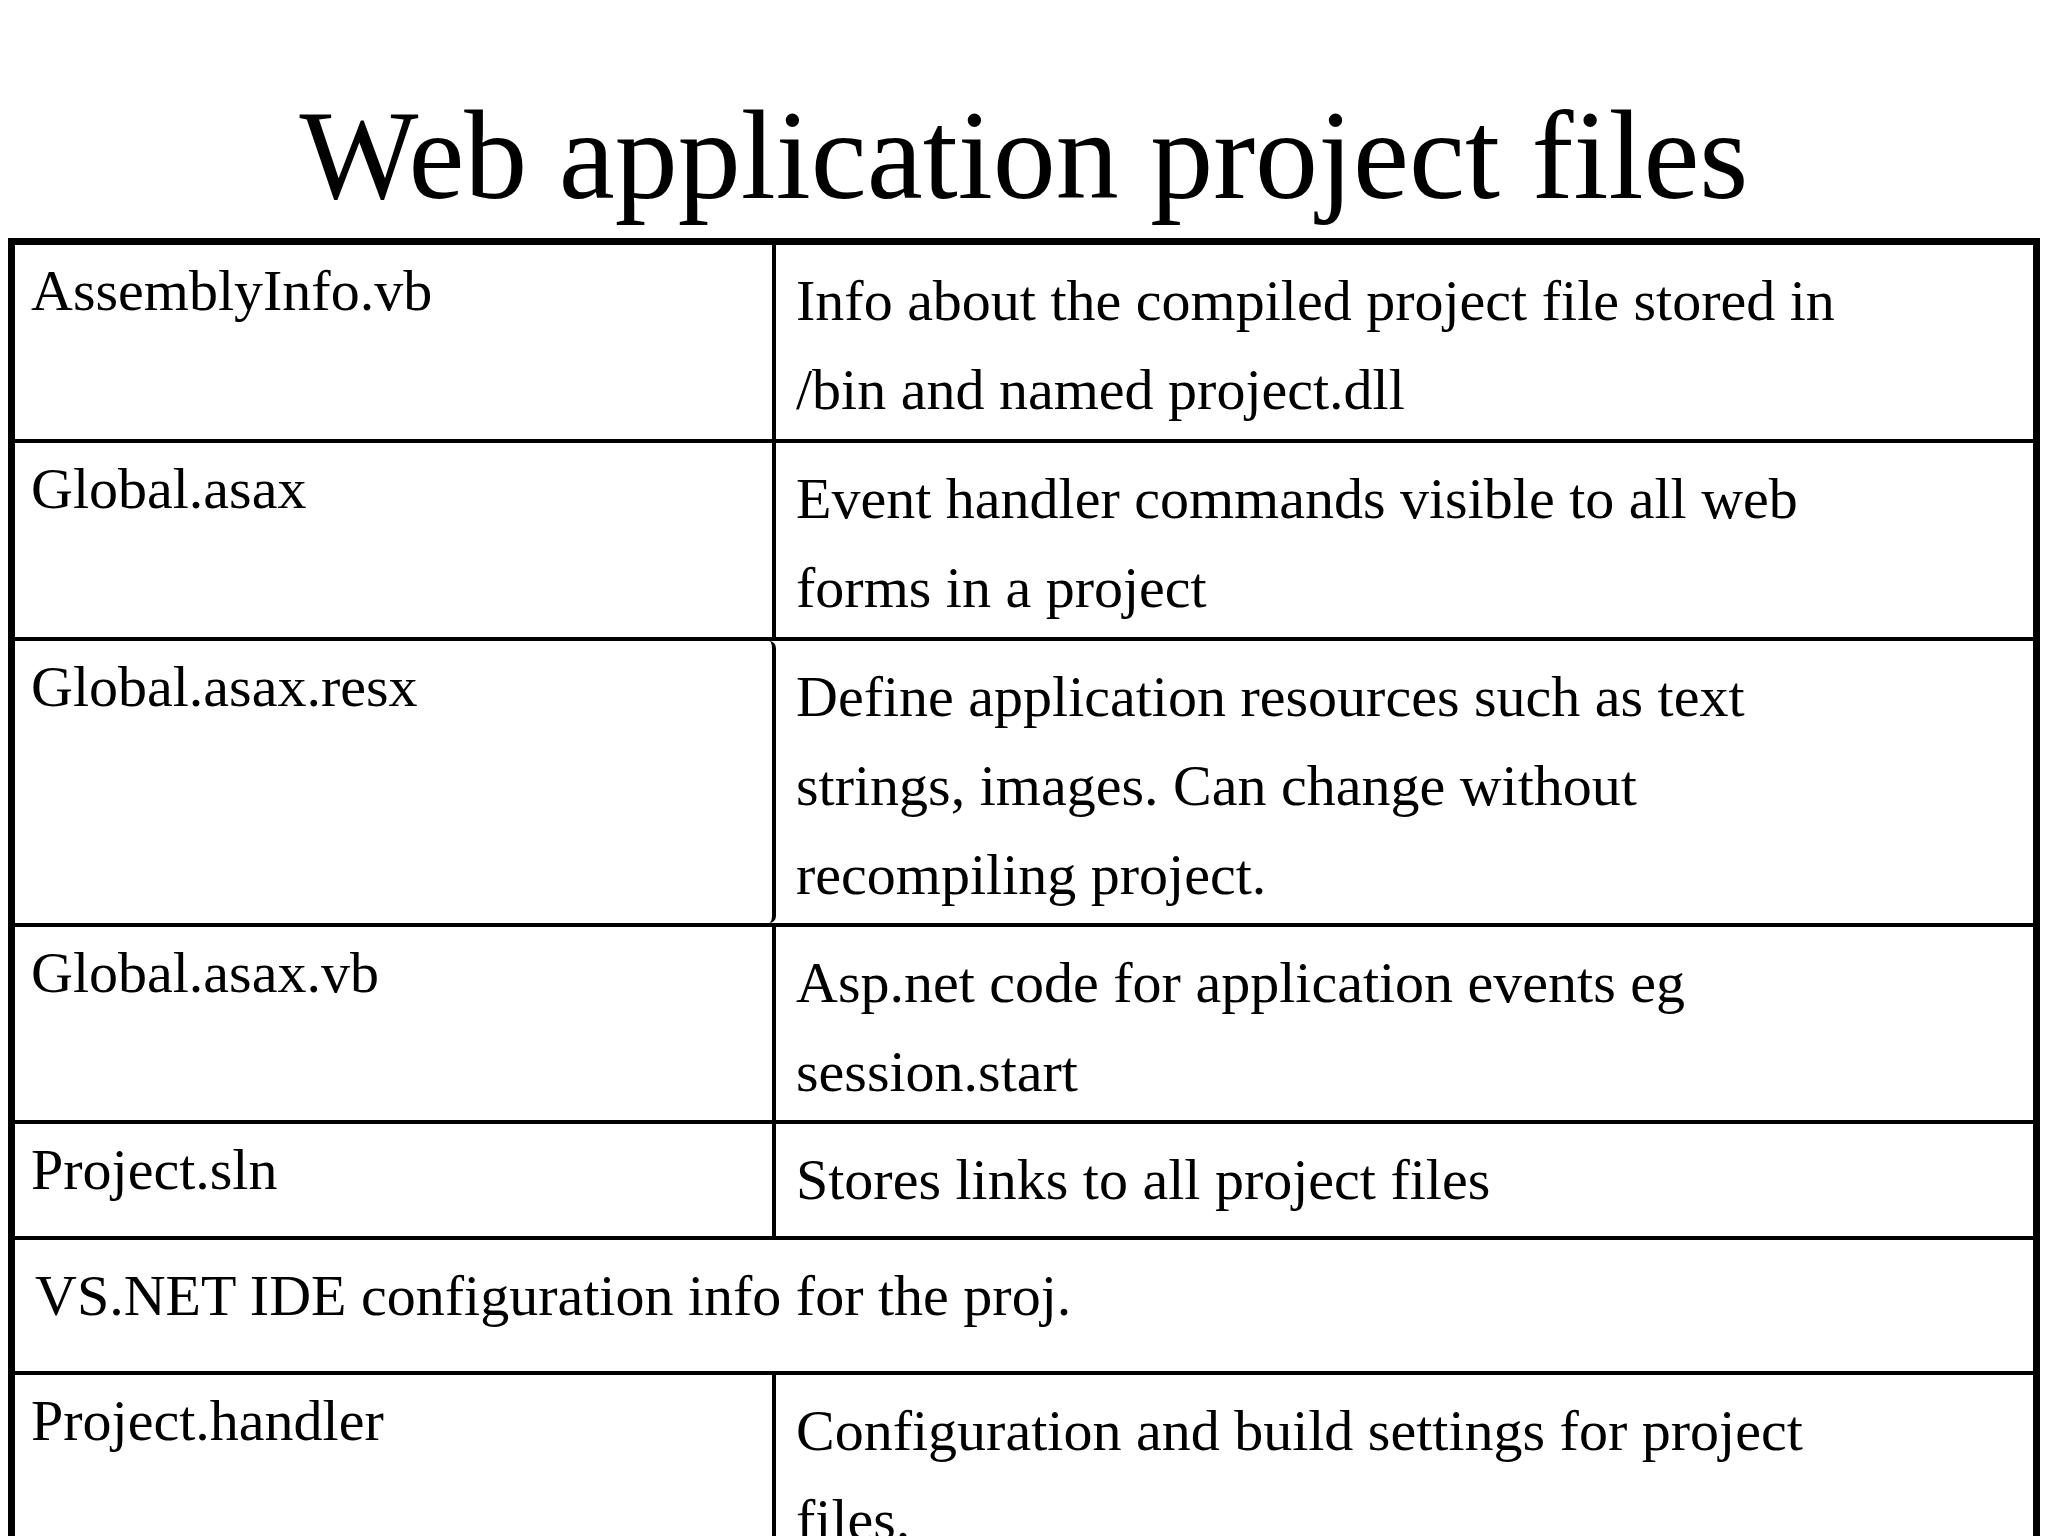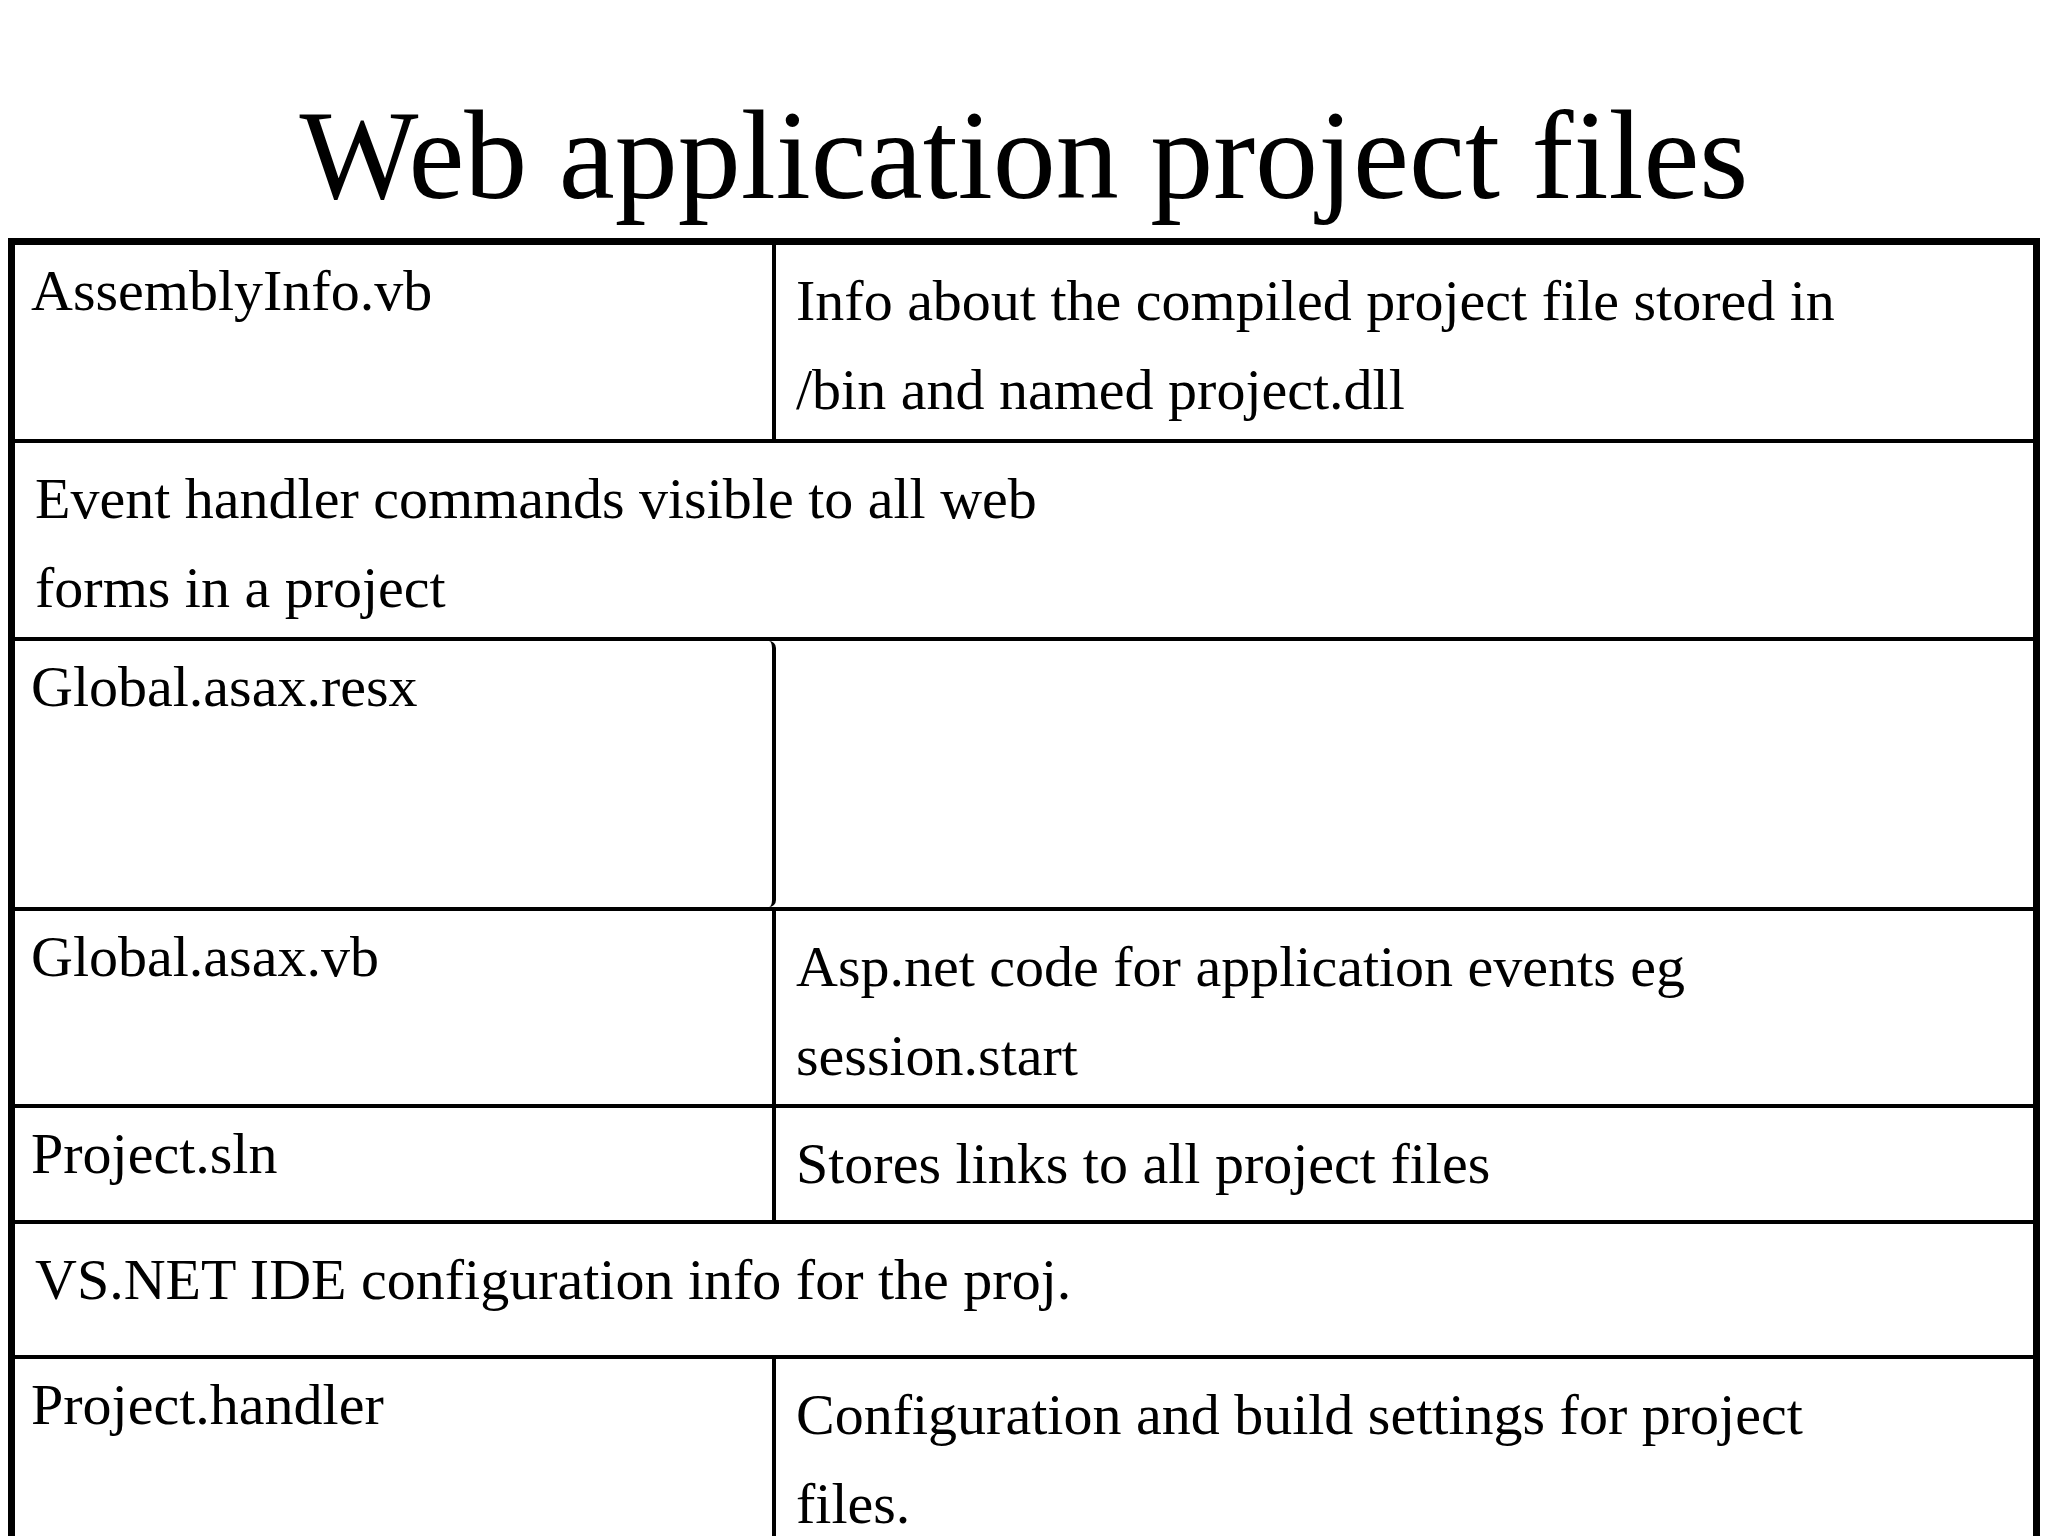--- a/index.html
+++ b/index.html
@@ -78,26 +78,30 @@
 
   <div class="files-table">
 
     <div class="table-row">
       <div class="cell cell-file">AssemblyInfo.vb</div>
       <div class="cell cell-desc">Info about the compiled project file stored in
 /bin and named project.dll</div>
     </div>
 
     <div class="table-row">
+      <div class="cell cell-file">Global.asax</div>
       <div class="cell cell-desc">Event handler commands visible to all web
 forms in a project</div>
     </div>
 
     <div class="table-row">
       <div class="cell cell-file">Global.asax.resx</div>
+      <div class="cell cell-desc">Define application resources such as text
+strings, images. Can change without
+recompiling project.</div>
     </div>
 
     <div class="table-row">
       <div class="cell cell-file">Global.asax.vb</div>
       <div class="cell cell-desc">Asp.net code for application events eg
 session.start</div>
     </div>
 
     <div class="table-row">
       <div class="cell cell-file">Project.sln</div>

